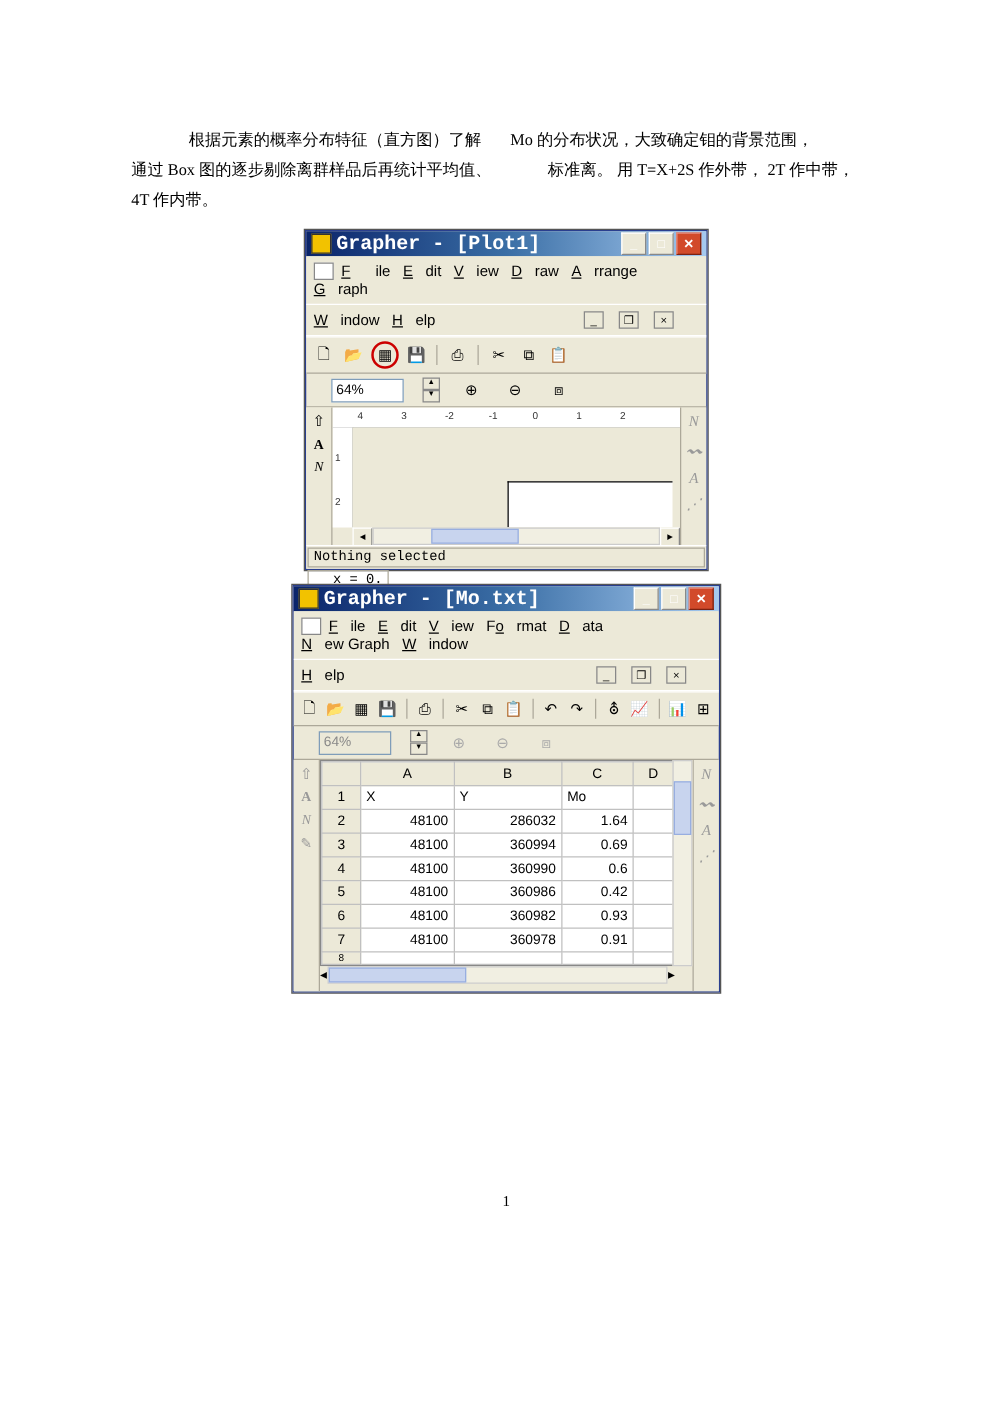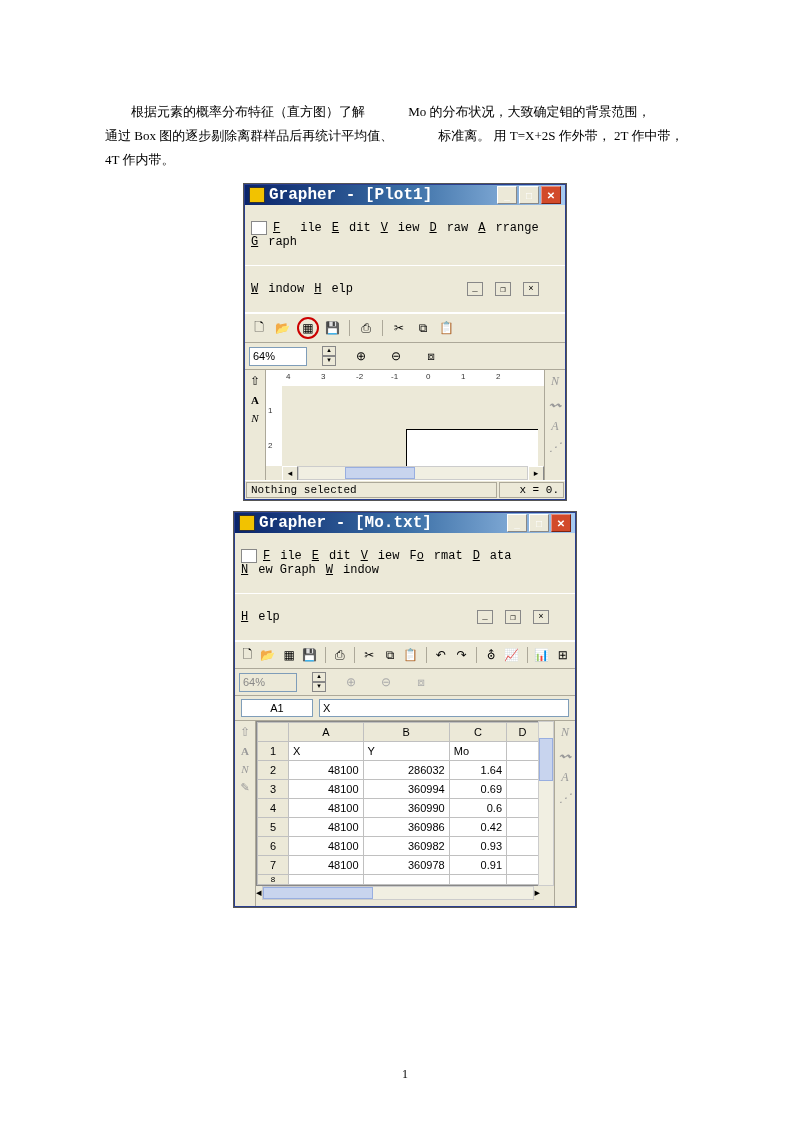--- a/index.html
+++ b/index.html
@@ -1,36 +1,36 @@
 <!DOCTYPE html>
 <html><head>
 <meta charset="utf-8">
 <style>
 body { font-family: "SimSun", serif; font-size: 13px; color: #000; margin: 0; padding: 0; background: #fff; width: 800px; }
 .page { padding: 100px 95px 40px 105px; }
 .para { line-height: 24px; margin-bottom: 6px; }
-.indent { text-indent: 2em; }
+.indent { text-indent: 2em; text-align: center; }
 .figure { text-align: center; margin: 12px 0 8px; }
 .win { display: inline-block; border: 1px solid #2a3f8f; background: #ece9d8; text-align: left; font-family: "MS Sans Serif","Arial",sans-serif; font-size: 11px; color: #000; box-shadow: 0 0 0 1px #555; }
 .titlebar { background: linear-gradient(to right, #0a246a, #3a6ea5, #a6caf0); color: #fff; display: flex; align-items: center; height: 20px; padding: 0 4px; font-weight: bold; }
 .titlebar .ticon { width: 14px; height: 14px; background: #f2c200; margin-right: 4px; display: inline-block; border: 1px solid #333; }
 .titlebar .ttext { flex: 1; font-family: "Courier New", monospace; font-weight: bold; font-size: 16px; }
 .winbtns { display: flex; gap: 2px; }
 .wbtn { width: 18px; height: 16px; background: #ece9d8; border: 1px solid #fff; border-right-color: #888; border-bottom-color: #888; display: inline-flex; align-items: center; justify-content: center; font-size: 10px; font-family: Arial; }
 .wbtn.close { background: #d24a2a; color: #fff; border-color: #e89080 #7a2212 #7a2212 #e89080; }
-.menubar { display: flex; padding: 16px 6px; border-bottom: 1px solid #fff; background: #ece9d8; font-family: Liberation Mono, monospace; font-size: 12px; flex-wrap: wrap; align-items: center; }
+.menubar { display: flex; padding: 5px 6px; border-bottom: 1px solid #fff; background: #ece9d8; font-family: Liberation Sans, sans-serif; font-size: 12px; flex-wrap: wrap; align-items: center; }
 .menubar span { margin-right: 10px; }
 .menubar .ul { text-decoration: underline; }
 .menubar .mdigrp { margin-left: auto; display: flex; gap: 2px; }
 .mdi { width: 14px; height: 12px; border: 1px solid #888; background: #ece9d8; font-size: 9px; display: inline-flex; align-items: center; justify-content: center; }
 .toolbar { display: flex; align-items: center; padding: 3px 4px; gap: 4px; border-top: 1px solid #fff; border-bottom: 1px solid #aca899; background: #ece9d8; }
 .tbtn { width: 18px; height: 18px; display: inline-flex; align-items: center; justify-content: center; font-size: 12px; border: 1px solid transparent; }
 .circled { border: 2px solid #c00; border-radius: 50%; padding: 0; }
 .sep { width: 1px; height: 16px; background: #aca899; margin: 0 2px; }
-.zoombar { display: flex; align-items: center; padding: 3px 4px; gap: 15px; border-bottom: 1px solid #aca899; }
+.zoombar { display: flex; align-items: center; padding: 3px 20px; gap: 15px; border-bottom: 1px solid #aca899; }
 .zoombox { width: 50px; height: 17px; background: #fff; border: 1px solid #7f9db9; display: inline-flex; align-items: center; padding: 0 3px; font-size: 11px; }
 .zoombox.dis { background: #ece9d8; color: #888; }
 .spin { display: inline-flex; flex-direction: column; }
 .spin div { width: 12px; height: 8px; border: 1px solid #888; background: #ece9d8; font-size: 7px; text-align: center; line-height: 6px; }
 .workarea { display: flex; background: #ece9d8; height: 110px; position: relative; }
 .workarea.tall { height: 185px; }
 .leftstrip { width: 20px; border-right: 1px solid #aca899; display: flex; flex-direction: column; align-items: center; padding-top: 4px; gap: 6px; background: #ece9d8; }
 .leftstrip .lbl { font-size: 11px; font-family: "Times New Roman"; }
 .leftstrip .arrow { font-size: 12px; }
 .leftstrip .bold { font-weight: bold; }
@@ -41,21 +41,21 @@
 .vruler { width: 16px; background: #fff; border-right: 1px solid #888; position: absolute; left: 0; top: 16px; bottom: 14px; font-size: 8px; color: #333; }
 .vruler span { position: absolute; left: 2px; }
 .canvas { position: absolute; left: 16px; top: 16px; right: 0; bottom: 14px; background: #ece9d8; }
 .plotrect { position: absolute; right: 6px; bottom: 0; width: 50%; height: 45%; background: #fff; border: 1px solid #000; border-bottom: none; border-right: none; }
 .hscroll { position: absolute; left: 16px; right: 0; bottom: 0; height: 14px; background: #ece9d8; display: flex; }
 .hscroll .sbtn { width: 14px; height: 14px; background: #ece9d8; border: 1px solid #fff; border-right-color: #888; border-bottom-color: #888; text-align: center; font-size: 9px; line-height: 12px; }
 .hscroll .strack { flex: 1; background: #f1efe2; border: 1px solid #ccc; position: relative; }
 .hscroll .thumb { position: absolute; left: 20%; width: 30%; top: 0; bottom: 0; background: #c8d4ee; border: 1px solid #98aee0; }
 .rightstrip { width: 20px; border-left: 1px solid #aca899; display: flex; flex-direction: column; align-items: center; padding-top: 4px; gap: 6px; color: #999; font-style: italic; }
 .rightstrip .lbl { font-size: 12px; font-family: "Times New Roman"; }
-.statusbar { display: flex; border-top: 1px solid #fff; background: #ece9d8; height: 18px; font-family: "Courier New", monospace; font-size: 11px; }
+.statusbar { display: flex; border-top: 1px solid #fff; background: #ece9d8; height: 18px; font-family: "Courier New", monospace; font-size: 11px; flex-direction: column; }
 .statusbar .cell { border: 1px solid #aca899; margin: 1px; padding: 1px 4px; flex: 1; }
 .statusbar .cell:last-child { flex: 0 0 auto; width: 55px; text-align: right; }
 
 .cellref { display: flex; padding: 3px 6px; gap: 6px; border-bottom: 1px solid #aca899; }
 .cellref .refbox { width: 70px; height: 16px; background: #fff; border: 1px solid #7f9db9; text-align: center; font-size: 11px; line-height: 16px; }
 .cellref .valbox { flex: 1; height: 16px; background: #fff; border: 1px solid #7f9db9; font-size: 11px; padding: 0 3px; line-height: 16px; }
 .sheet { background: #fff; border: 1px solid #888; font-size: 11px; }
 .sheet table { border-collapse: collapse; width: 100%; }
 .sheet th, .sheet td { border: 1px solid #c0c0c0; height: 18px; padding: 0 4px; }
 .sheet th { background: #ece9d8; font-weight: normal; text-align: center; }
@@ -231,24 +231,20 @@
       <div class="zoombar">
         <span class="zoombox dis">64%</span>
         <span class="spin">
             <div>▴</div>
             <div>▾</div>
           </span>
         <span class="tbtn" style="color:#aaa">⊕</span>
         <span class="tbtn" style="color:#aaa">⊖</span>
         <span class="tbtn" style="color:#aaa">⧈</span>
       </div>
-      <div class="cellref">
-        <span class="refbox">A1</span>
-        <span class="valbox">X</span>
-      </div>
       <div class="workarea tall">
         <div class="leftstrip dis">
           <span class="arrow">⇧</span>
           <span class="lbl bold">A</span>
           <span class="lbl" style="font-style:italic">N</span>
           <span class="lbl">✎</span>
         </div>
         <div class="canvaswrap">
           <div class="sheetwrap">
             <div class="sheet">

